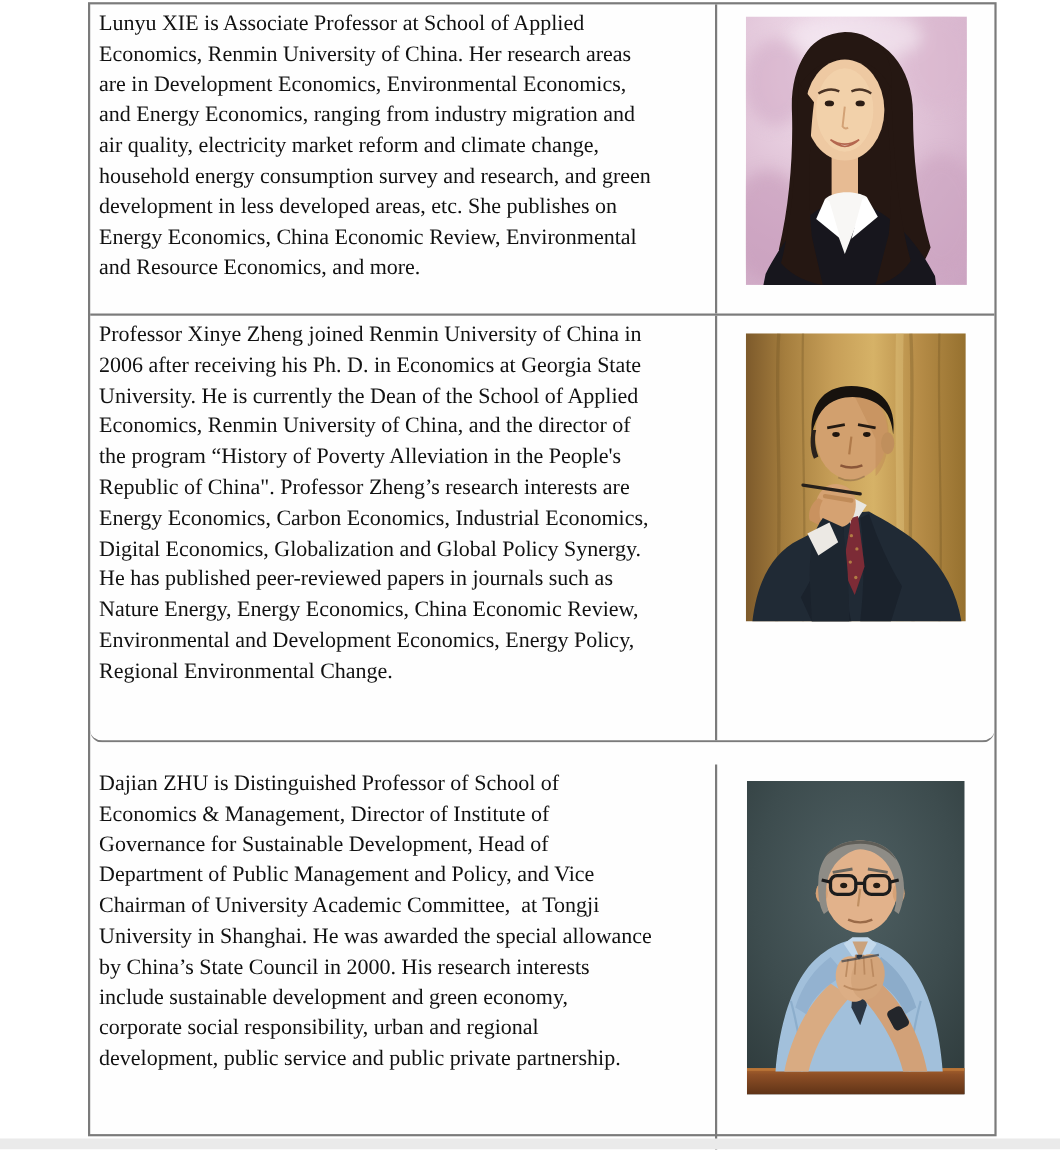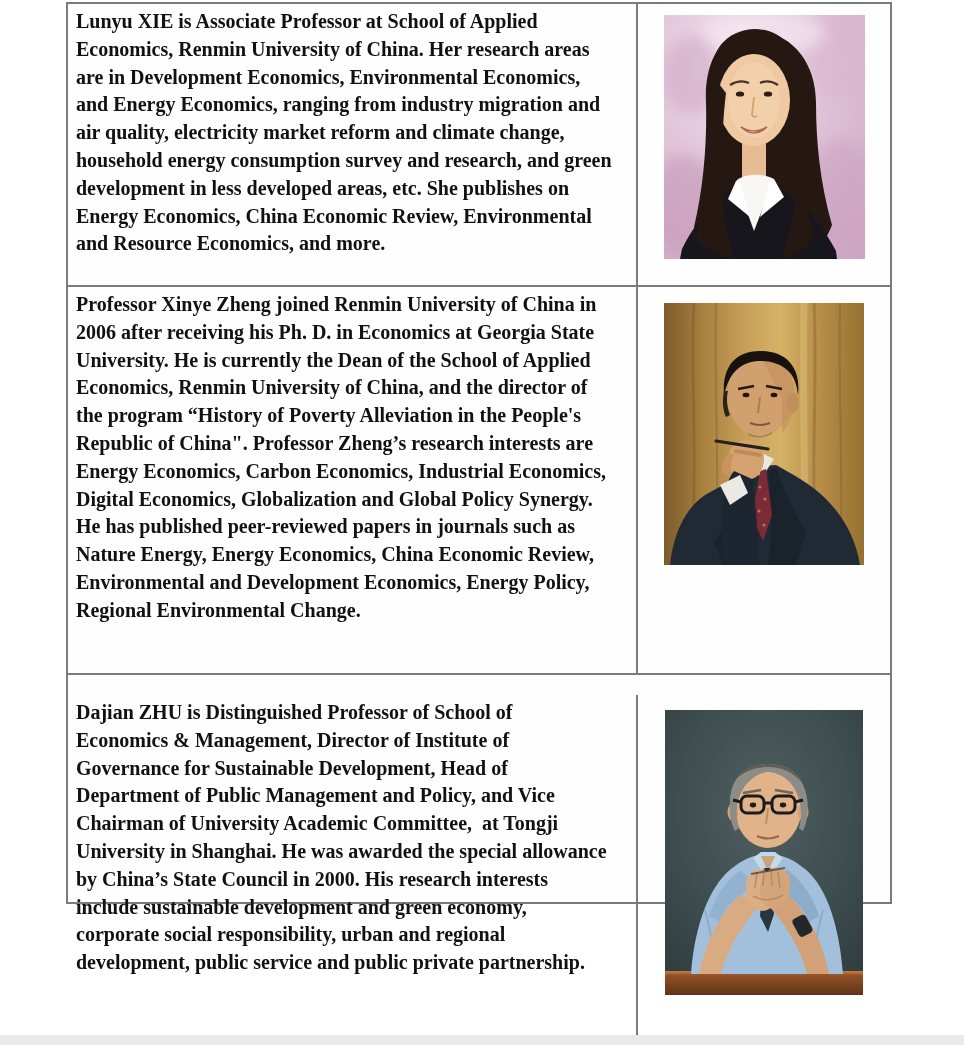--- a/index.html
+++ b/index.html
@@ -2,26 +2,26 @@
 <html><head>
 <meta charset="utf-8">
 <style>
   html,body { margin:0; padding:0; }
   body {
     width:964px; height:1045px; position:relative; overflow:hidden;
     background:#ffffff;
     font-family:"Liberation Serif","DejaVu Serif",serif;
   }
   .bio-table {
-    position:absolute; left:66px; top:2px; width:826px; height:902px;
-    border:2px solid #7b7b7b; box-sizing:border-box; background:#fefefe;font-weight:bold;
+    position:absolute; left:80px; top:2px; width:826px; height:1031px;
+    border:2px solid #7b7b7b; box-sizing:border-box; background:#fefefe;
   }
   .row { display:flex; box-sizing:border-box; }
   .row.r1 { height:283px; border-bottom:2px solid #7b7b7b; }
-  .row.r2 { height:388px; border-bottom:2px solid #7b7b7b; }
+  .row.r2 { height:388px; border-bottom:2px solid #7b7b7b;border-radius:11px; }
   .row.r3 { height:357px;margin-top:20px; }
   .bio-cell {
     width:570px; box-sizing:border-box; border-right:2px solid #7b7b7b;
     padding:4px 8px 0 8px; overflow:hidden;
   }
   .bio-text {
     font-size:20px; line-height:27.8px; color:#111111;
     white-space:pre-wrap;
   }
   .photo-cell {

